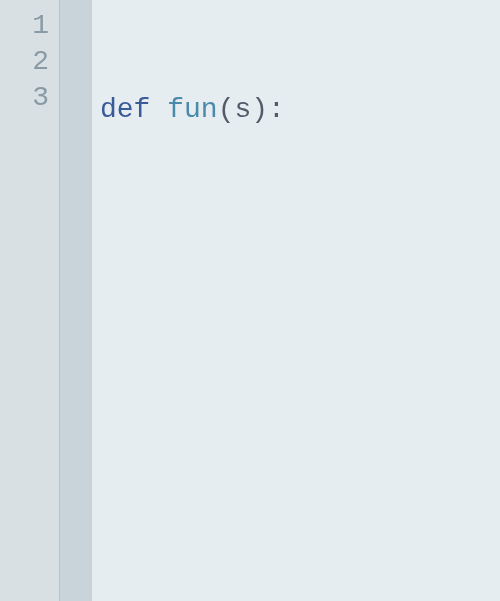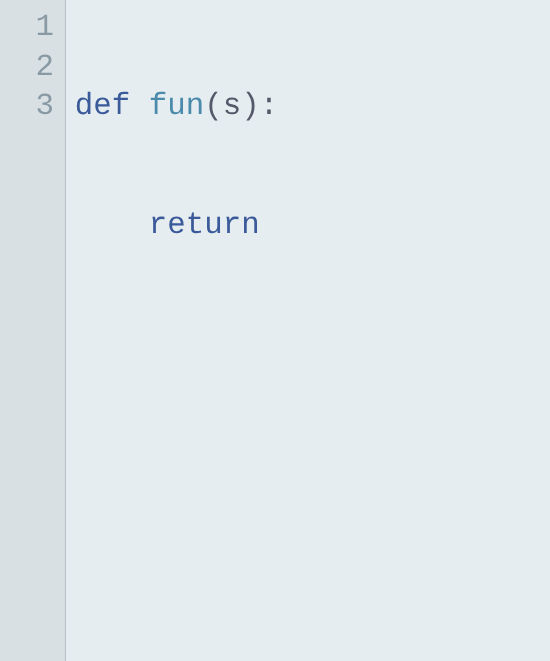--- a/index.html
+++ b/index.html
@@ -26,25 +26,26 @@
     .line-num {
       color: #8a9aa5;
       padding-right: 10px;
       line-height: 36px;
       height: 36px;
       font-family: 'Courier New', Consolas, monospace;
     }
     .editor {
       flex: 1;
       background: #e6edf0;
-      padding-top: 8px;
+      padding-top: 20px;
       padding-left: 8px;
       line-height: 36px;
       white-space: pre;
       cursor: text;
+      margin-left: 32px;
     }
     .code-line {
       height: 36px;
       line-height: 36px;
     }
     .kw {
       color: #3a5a9a;
     }
     .fn {
       color: #4a8aaa;
@@ -60,15 +61,15 @@
 <body>
 
 <div class="gutter">
   <div class="line-num">1</div>
   <div class="line-num">2</div>
   <div class="line-num">3</div>
 </div>
 
 <div class="editor">
   <div class="code-line"><span class="kw">def</span> <span class="fn">fun</span><span class="punct">(</span><span class="param">s</span><span class="punct">)</span><span class="punct">:</span></div>
-  <div class="code-line"><span>    </span><span class="kw">return</span></div>
+  <div class="code-line"><span>    </span></div>
   <div class="code-line"></div>
 </div>
 
 </body></html>

